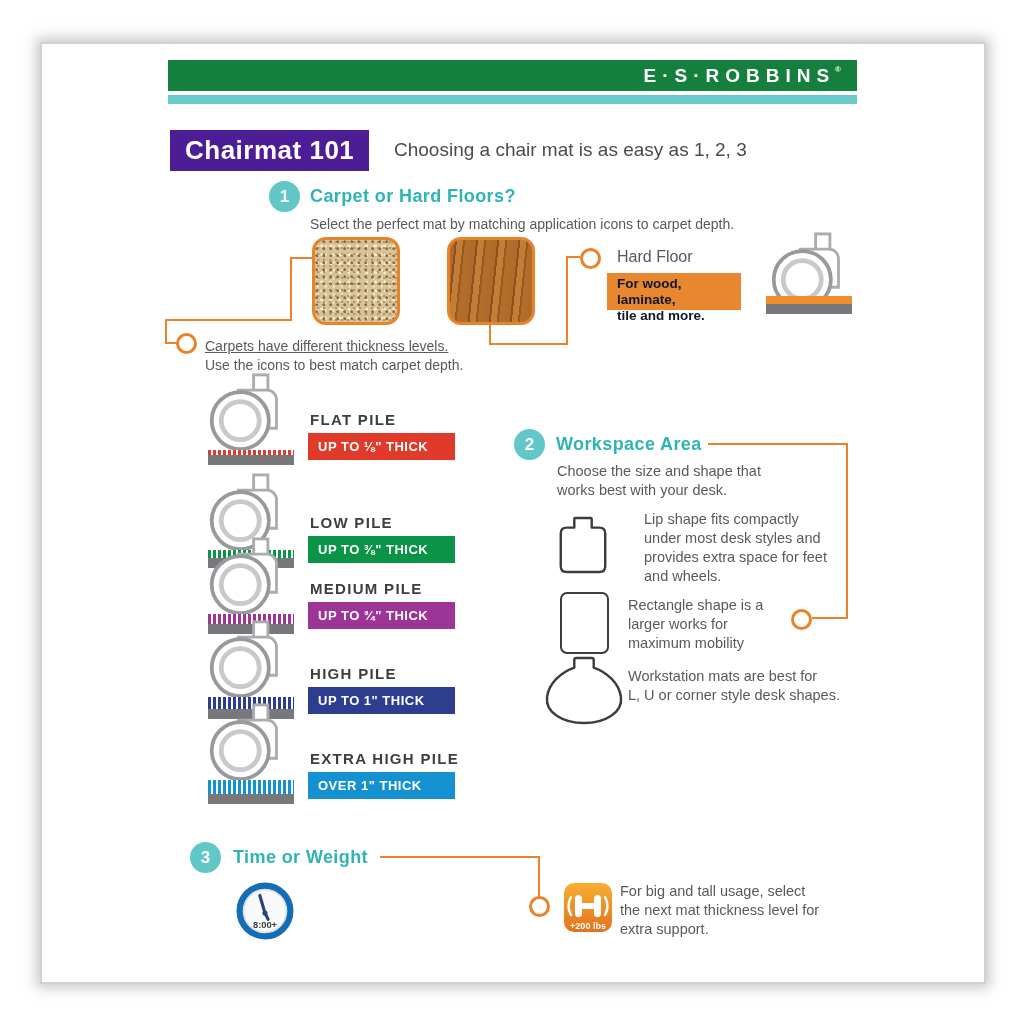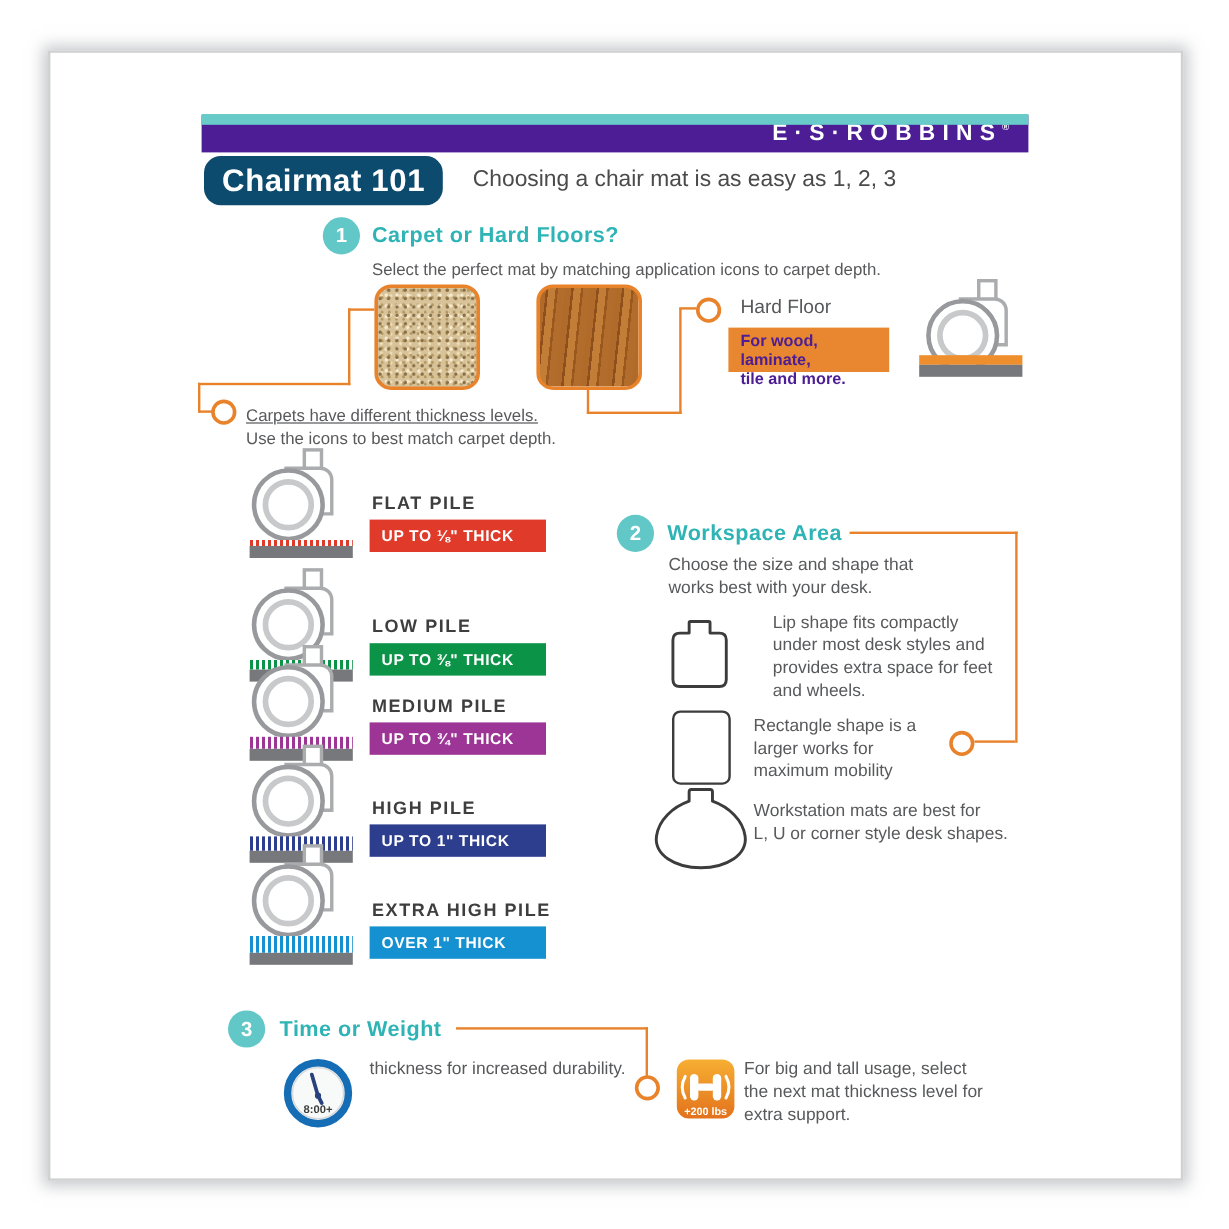--- a/index.html
+++ b/index.html
@@ -8,27 +8,27 @@
     font-family:"Liberation Sans", sans-serif;color:#58595b;
   }
   .abs{position:absolute;}
   
   .page-frame{
     position:absolute;left:40px;top:42px;right:38px;bottom:40px;
     background:#fff;border:2px solid #cfd1d3;
     box-shadow:0 0 12px 4px rgba(150,155,160,.55);
   }
   
-  .brand-bar{left:168px;top:60px;width:689px;height:31px;background:#4c1d95;
-    display:flex;align-items:center;justify-content:flex-end;padding-right:16px;box-sizing:border-box;margin-top:36px;}
+  .brand-bar{left:168px;top:60px;width:689px;height:31px;background:#15803d;
+    display:flex;align-items:center;justify-content:flex-end;padding-right:16px;box-sizing:border-box;}
   .brand-logo{color:#fff;font-weight:bold;font-size:19px;letter-spacing:6px;white-space:nowrap;}
   .brand-reg{color:#fff;font-size:8px;vertical-align:top;letter-spacing:0;}
   .teal-stripe{left:168px;top:95px;width:689px;height:9px;background:#68cbca;}
-  .title-box{left:170px;top:130px;background:#0c4a6e;color:#fff;font-weight:bold;
-    font-size:26px;padding:5px 15px;letter-spacing:.5px;border-radius:14px;}
+  .title-box{left:170px;top:130px;background:#4c1d95;color:#fff;font-weight:bold;
+    font-size:26px;padding:5px 15px;letter-spacing:.5px;}
   .tagline{left:394px;top:139px;font-size:19px;color:#4b4b4b;}
   
   .step-circle{width:31px;height:31px;border-radius:50%;background:#61c7c7;color:#fff;
     font-weight:bold;font-size:17px;text-align:center;line-height:31px;}
   .step-title{font-size:18px;font-weight:bold;color:#2fb4b6;letter-spacing:.4px;}
   .body-text{font-size:14.5px;color:#58595b;line-height:19px;}
   
   .swatch{width:82px;height:82px;border:3px solid #e8832c;border-radius:14px;box-sizing:content-box;}
   .carpet-tex{
     background-color:#d8c29a;
@@ -41,21 +41,21 @@
   }
   .wood-tex{
     background:repeating-linear-gradient(96deg,#b06a2a 0 5px,#8e4f1d 5px 7px,#c27d36 7px 13px,#9a581f 13px 15px,#b26d2c 15px 21px);
   }
   
   .hline,.vline{background:#e8832c;}
   .hline{height:2px;}
   .vline{width:2px;}
   .node{width:15px;height:15px;border:3px solid #e8832c;border-radius:50%;background:#fff;}
   
-  .hf-box{left:607px;top:273px;width:134px;height:37px;background:#e8872f;color:#4c1d95;
+  .hf-box{left:607px;top:273px;width:134px;height:37px;background:#e8872f;color:#0f172a;
     font-weight:bold;font-size:13.5px;line-height:16px;padding:3px 0 0 10px;box-sizing:border-box;}
   .hf-label{left:617px;top:248px;font-size:16px;color:#57585a;}
   
   .pile-row{left:0;width:1024px;height:70px;}
   .pile-name{left:310px;top:11px;font-size:15px;font-weight:bold;letter-spacing:1.3px;color:#3e3e3e;}
   .pile-box{left:308px;top:33px;width:137px;height:27px;line-height:27px;color:#fff;
     font-size:13px;font-weight:bold;letter-spacing:.5px;padding-left:10px;box-sizing:content-box;}
   .pile-strip{left:208px;width:86px;background:repeating-linear-gradient(90deg,var(--pile-color) 0 3px,#ffffff 3px 5px);}
   .pile-base{left:208px;top:55px;width:86px;height:10px;background:#77787b;}
   .caster{left:200px;}
@@ -214,21 +214,20 @@
 
 <svg class="abs" style="left:236px;top:882px;" width="58" height="58" viewBox="0 0 56 56">
   <circle cx="28" cy="28" r="24.5" fill="#eceeef" stroke="#156db6" stroke-width="6"></circle>
   <circle cx="28" cy="28" r="20.5" fill="#f8f9f9" stroke="#d6d8da" stroke-width="1"></circle>
   <line x1="28" y1="30" x2="23" y2="13" stroke="#27427c" stroke-width="3" stroke-linecap="round"></line>
   <line x1="28" y1="30" x2="31" y2="36" stroke="#27427c" stroke-width="3" stroke-linecap="round"></line>
   <circle cx="28" cy="30" r="2.5" fill="#27427c"></circle>
   <text x="28" y="44" text-anchor="middle" font-size="9" font-weight="bold" fill="#3c3c3c">8:00+</text>
 </svg>
 <div class="abs" style="left:308px;top:882px;">
-  <div class="body-text">thickness for increased durability.</div>
 </div>
 
 <svg class="abs" style="left:562px;top:881px;" width="52" height="54" viewBox="0 0 52 54">
   <defs>
     <linearGradient id="dgrad" x1="0" y1="0" x2="0" y2="1">
       <stop offset="0" stop-color="#f7b033"></stop>
         <stop offset="1" stop-color="#e2711c"></stop>
     </linearGradient>
   </defs>
   <rect x="1" y="1" width="50" height="51" rx="11" fill="url(#dgrad)" stroke="#ffffff" stroke-width="2"></rect>

